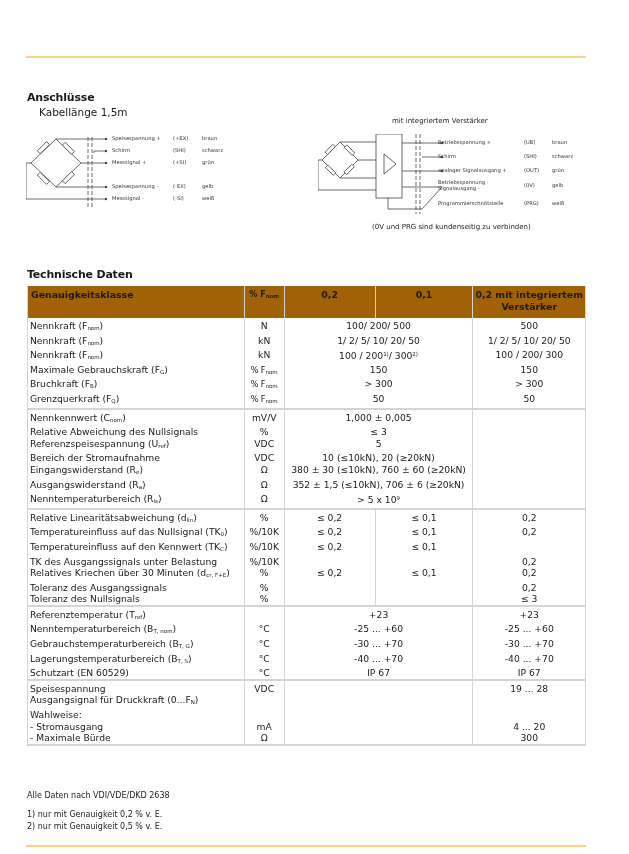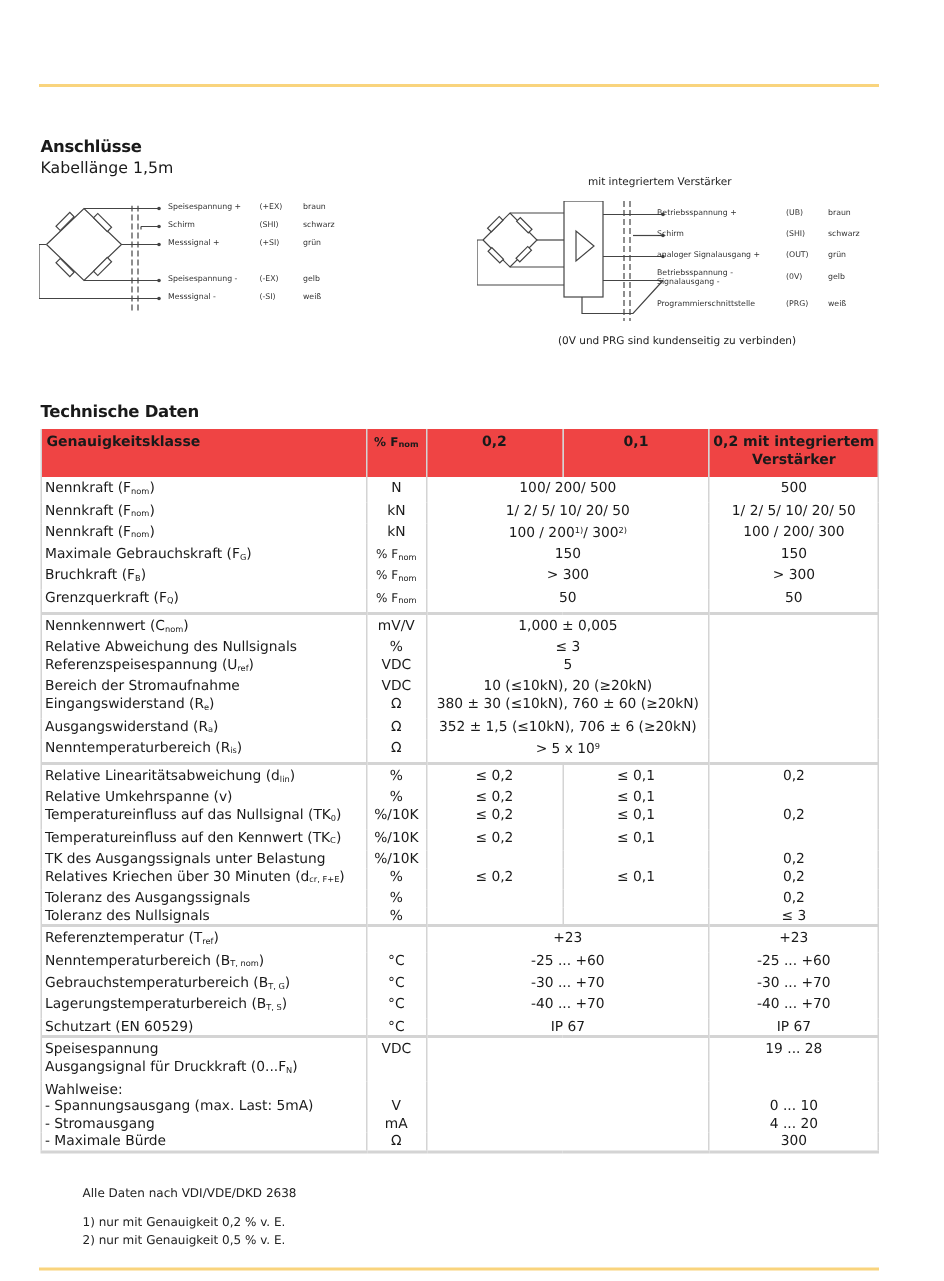--- a/index.html
+++ b/index.html
@@ -11,21 +11,21 @@
 
   .section-title { position: absolute; left: 27px; font-weight: bold; font-size: 11px; letter-spacing: -0.2px; }
   .sub-title { position: absolute; left: 27px; font-size: 10.5px; }
 
   .diagram { position: absolute; }
   .diagram svg { display: block; }
   .wire-label { position: absolute; font-size: 5.2px; color: #333; white-space: nowrap; }
   .diag-caption { position: absolute; font-size: 7px; color: #222; white-space: nowrap; }
 
   table.spec { position: absolute; left: 27px; top: 286px; width: 559px; border-collapse: collapse; font-size: 9.2px; line-height: 11.6px; }
-  table.spec th { background: #ef4444; font-weight: bold; text-align: center; vertical-align: top; padding: 3px 2px 4px 2px; font-size: 9.4px; }
+  table.spec th { background: #a16207; font-weight: bold; text-align: center; vertical-align: top; padding: 3px 2px 4px 2px; font-size: 9.4px; }
   table.spec th.first { text-align: left; padding-left: 3px; }
   table.spec th.unit { font-weight: bold; font-size: 8px; }
   table.spec td { vertical-align: top; padding: 0 2px; }
   table.spec td.lbl { padding-left: 2px; white-space: nowrap; }
   table.spec td.unit { text-align: center; }
   table.spec td.val { text-align: center; white-space: nowrap; }
   table.spec tbody.grp td { border-bottom: 2px solid #d4d4d4; }
   table.spec tbody.grp tr:not(:last-child) td { border-bottom: none; }
   table.spec td, table.spec th { border-left: 1.5px solid #d4d4d4; }
   table.spec td:first-child, table.spec th:first-child { border-left: 1.5px solid #d4d4d4; }
@@ -33,29 +33,29 @@
   table.spec tbody.grp tr:first-child td { padding-top: 2px; }
   sub { font-size: 5.5px; vertical-align: -1px; }
   sup { font-size: 5.5px; vertical-align: 3px; }
   .col-label { width: 217px; }
   .col-unit { width: 40px; }
   .col-a { width: 91px; }
   .col-b { width: 98px; }
   .col-c { width: 113px; }
   .unit-small { font-size: 8px; }
 
-  .note { position: absolute; left: 27px; font-size: 8px; color: #222; margin-left: 28px; }
+  .note { position: absolute; left: 27px; font-size: 8px; color: #222; }
 </style>
 </head>
 <body>
 
 <div class="rule top"></div>
 
 <div class="section-title" style="top:91px;">Anschlüsse</div>
-<div class="sub-title" style="top:106px;">Kabellänge 1,5m</div>
+<div class="sub-title" style="top:106px;margin-left:12px;">Kabellänge 1,5m</div>
 
 <div class="diagram" style="left:26px; top:137px; width:220px; height:75px;">
   <svg width="220" height="75" viewBox="0 0 220 75">
     <g stroke="#444" stroke-width="0.8" fill="none">
       <polyline points="5,26 30,2 55,26 30,50 5,26"></polyline>
       <rect x="11" y="9" width="13" height="4" transform="rotate(-45 17 11)" fill="#fff"></rect>
       <rect x="36" y="9" width="13" height="4" transform="rotate(45 42 11)" fill="#fff"></rect>
       <rect x="11" y="39" width="13" height="4" transform="rotate(45 17 41)" fill="#fff"></rect>
       <rect x="36" y="39" width="13" height="4" transform="rotate(-45 42 41)" fill="#fff"></rect>
       <line x1="30" y1="2" x2="80" y2="2"></line>
@@ -244,27 +244,20 @@
     </tbody>
   <tbody class="grp" id="g3">
       <tr>
         <td class="lbl"><span>Relative Linearitätsabweichung (d</span><sub>lin</sub><span>)</span></td>
         <td class="unit"><span>%</span></td>
         <td class="val">≤ 0,2</td>
         <td class="val">≤ 0,1</td>
         <td class="val">0,2</td>
       </tr>
       <tr>
-        <td class="lbl"><span>Relative Umkehrspanne (v)</span></td>
-        <td class="unit"><span>%</span></td>
-        <td class="val">≤ 0,2</td>
-        <td class="val">≤ 0,1</td>
-        <td class="val"></td>
-      </tr>
-      <tr>
         <td class="lbl"><span>Temperatureinfluss auf das Nullsignal (TK</span><sub>0</sub><span>)</span></td>
         <td class="unit"><span>%/10K</span></td>
         <td class="val">≤ 0,2</td>
         <td class="val">≤ 0,1</td>
         <td class="val">0,2</td>
       </tr>
       <tr>
         <td class="lbl"><span>Temperatureinfluss auf den Kennwert (TK</span><sub>C</sub><span>)</span></td>
         <td class="unit"><span>%/10K</span></td>
         <td class="val">≤ 0,2</td>
@@ -345,26 +338,20 @@
         <td class="val" colspan="2"></td>
         <td class="val"></td>
       </tr>
       <tr>
         <td class="lbl"><span>Wahlweise:</span></td>
         <td class="unit"><span></span></td>
         <td class="val" colspan="2"></td>
         <td class="val"></td>
       </tr>
       <tr>
-        <td class="lbl"><span>- Spannungsausgang (max. Last: 5mA)</span></td>
-        <td class="unit"><span>V</span></td>
-        <td class="val" colspan="2"></td>
-        <td class="val">0 ... 10</td>
-      </tr>
-      <tr>
         <td class="lbl"><span>- Stromausgang</span></td>
         <td class="unit"><span>mA</span></td>
         <td class="val" colspan="2"></td>
         <td class="val">4 ... 20</td>
       </tr>
       <tr>
         <td class="lbl"><span>- Maximale Bürde</span></td>
         <td class="unit"><span>Ω</span></td>
         <td class="val" colspan="2"></td>
         <td class="val">300</td>

